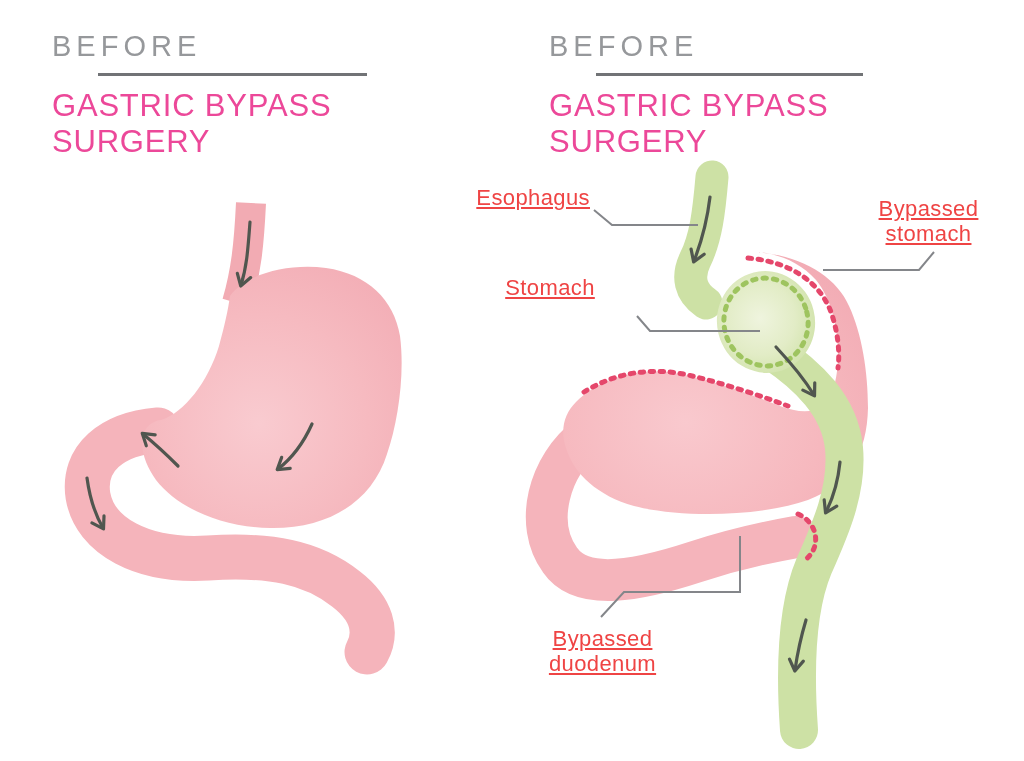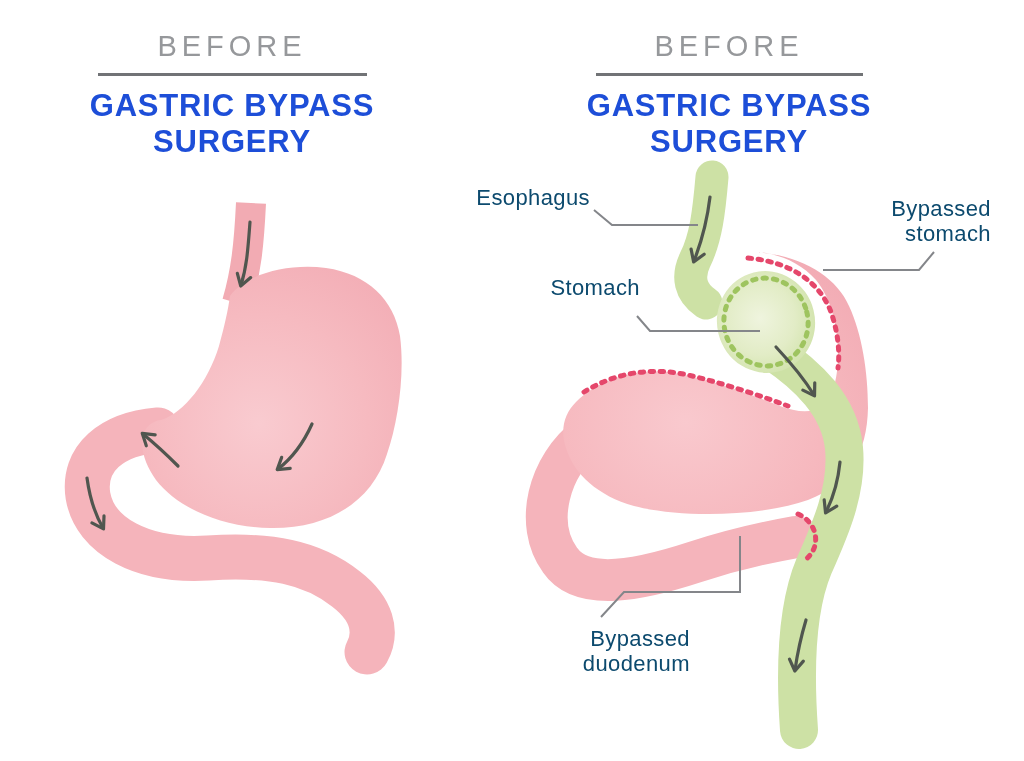--- a/index.html
+++ b/index.html
@@ -1,36 +1,37 @@
 <!DOCTYPE html>
 <html><head>
 <meta charset="utf-8">
 <style>
   html,body{margin:0;padding:0;background:#ffffff;}
   #stage{
     position:relative;width:1024px;height:761px;background:#ffffff;overflow:hidden;
     font-family:"Liberation Sans","DejaVu Sans",sans-serif;
   }
-  .panel-header{position:absolute;width:360px;text-align:center;}
+  .panel-header{position:absolute;width:360px;}
   .eyebrow{
     font-size:29px;font-weight:300;letter-spacing:5px;color:#96989b;
     line-height:32px;white-space:nowrap;
   }
   .divider{height:3px;background:#717376;margin:11px auto 12px auto;}
   .big-title{
-    font-size:31px;font-weight:bold;letter-spacing:0.8px;color:#1d4ed8;
+    font-size:31px;font-weight:normal;letter-spacing:0.8px;color:#ec4899;
     line-height:36px;white-space:nowrap;
   }
   .callout{
-    position:absolute;color:#0c4a6e;font-size:22px;letter-spacing:0.4px;
+    position:absolute;color:#ef4444;font-size:22px;letter-spacing:0.4px;
     line-height:23px;
+    text-decoration:underline;
   }
   .callout .l2{margin-top:2px;}
   .align-right{text-align:right;}
-  .align-center{text-align:right;}
+  .align-center{text-align:center;}
   svg{position:absolute;left:0;top:0;}
 </style>
 </head>
 <body>
 
 <div id="stage">
 
   <svg width="1024" height="761" viewBox="0 0 1024 761">
     <defs>
       <radialGradient id="pinkBodyB" cx="45%" cy="60%" r="70%">

